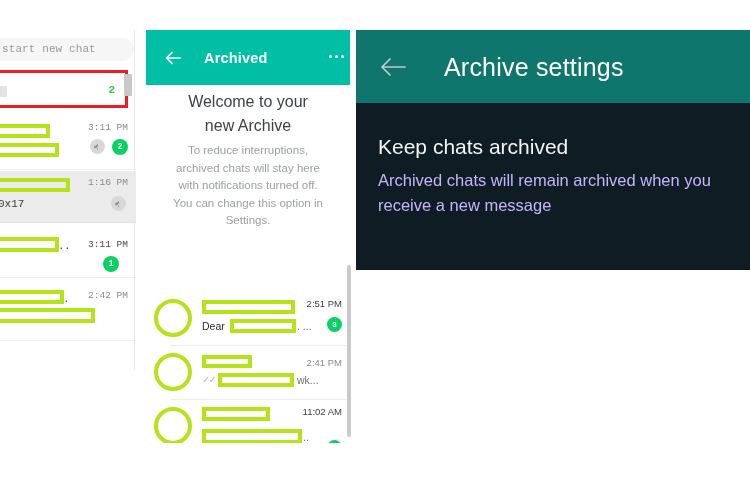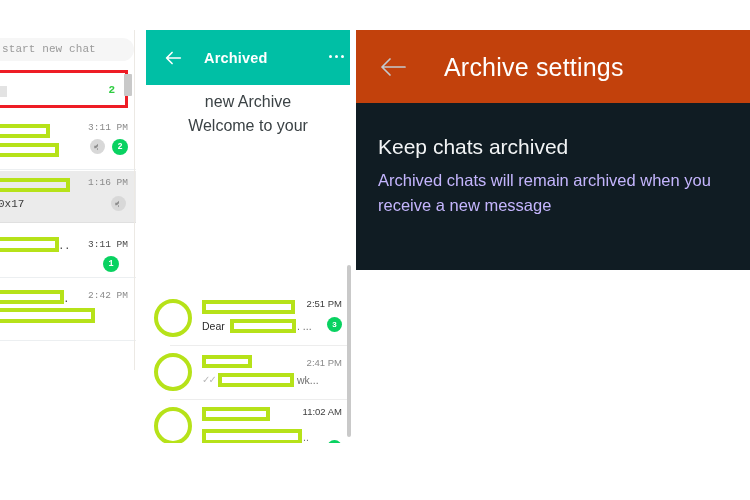--- a/index.html
+++ b/index.html
@@ -63,21 +63,21 @@
   .arc-time.dark{color:#3d3d3d;}
   .arc-badge{position:absolute;border-radius:50%;background:#09d261;color:#fff;
              font-size:8px;font-weight:bold;display:flex;align-items:center;justify-content:center;}
   .prefix{position:absolute;font-size:10.5px;color:#2b2b2b;}
   .suffix{position:absolute;font-size:10.5px;color:#6f6f6f;}
   .ticks{position:absolute;color:#b9b9b9;font-size:10px;letter-spacing:-2px;}
   .m-scrollbar{position:absolute;left:347px;top:265px;width:4px;height:172px;background:#c9c9c9;border-radius:2px;}
 
   
   .right-panel{position:absolute;left:356px;top:30px;width:394px;height:240px;background:#101c23;overflow:hidden;}
-  .right-header{position:absolute;left:0;top:0;width:394px;height:73px;background:#c2410c;}
+  .right-header{position:absolute;left:0;top:0;width:394px;height:73px;background:#0f766e;}
   .right-back{position:absolute;left:24px;top:27px;width:26px;height:20px;}
   .right-title{position:absolute;left:88px;top:23px;font-size:25px;color:#ffffff;letter-spacing:.2px;}
   .setting-title{position:absolute;left:22px;top:105px;font-size:21px;color:#f2f4f5;}
   .setting-desc{position:absolute;left:22px;top:138px;width:360px;font-size:16.5px;color:#c4b5fd;line-height:25px;}
 </style>
 </head>
 <body>
 
 <div class="screen">
 
@@ -152,23 +152,24 @@
       </div>
       <div class="mid-title">Archived</div>
       <div class="mid-dots">
           <i></i>
           <i></i>
           <i></i>
         </div>
     </div>
 
     <div class="welcome-title">
+      <div>Welcome to your</div>
       <div>new Archive</div>
-      <div>Welcome to your</div>
-    </div>
+    </div>
+    <div class="welcome-body">To reduce interruptions, archived chats will stay here with notifications turned off. You can change this option in Settings.</div>
 
     <div class="arc-item" style="top:262px;">
       <div class="avatar"></div>
       <div class="redact" style="left:56px;top:8px;width:93px;height:14px;"></div>
       <div class="prefix" style="left:56px;top:28px;">Dear</div>
       <div class="redact" style="left:84px;top:27px;width:66px;height:14px;"></div>
       <div class="suffix" style="left:151px;top:28px;">. ...</div>
       <div class="arc-time dark" style="top:6px;">2:51 PM</div>
       <div class="arc-badge" style="right:8px;top:25px;width:15px;height:15px;">3</div>
       <div class="arc-sep" style="top:53px;"></div>

